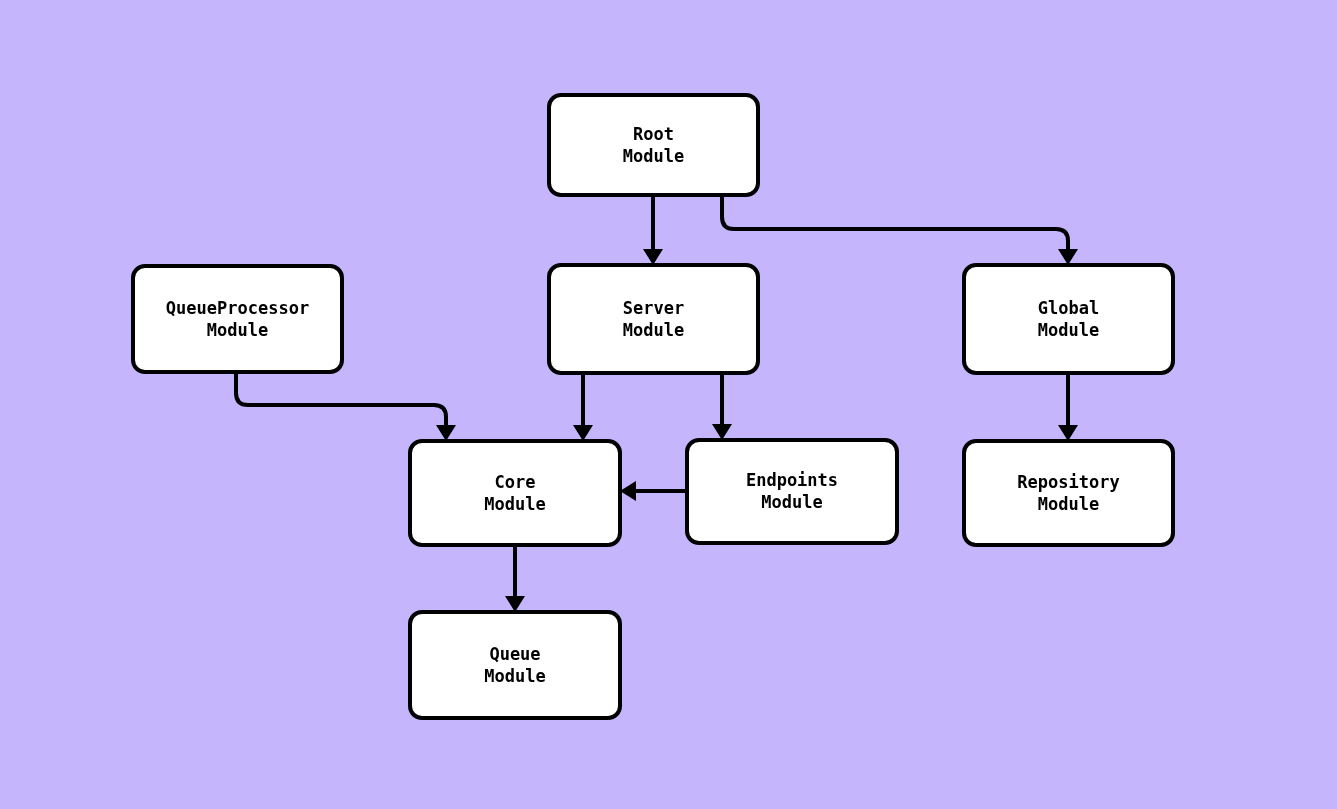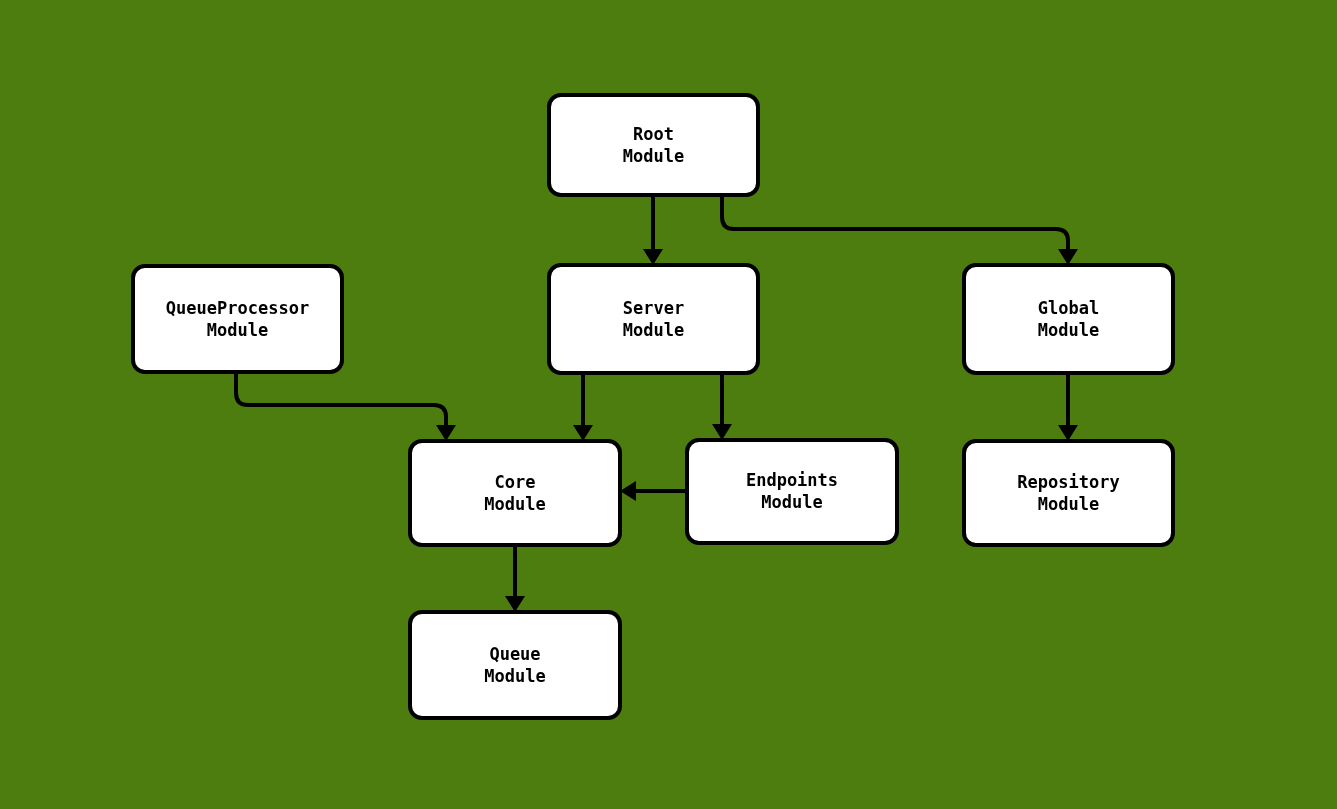--- a/index.html
+++ b/index.html
@@ -11,21 +11,21 @@
   body {
     width: 1337px;
     height: 809px;
     overflow: hidden;
     font-family: "DejaVu Sans Mono", "Liberation Mono", monospace;
   }
   #diagram-root {
     position: relative;
     width: 1337px;
     height: 809px;
-    background: #4d7c0f;
+    background: #c4b5fd;
   }
   #diagram-svg {
     display: block;
     width: 1337px;
     height: 809px;
   }
   .node-box {
     fill: #ffffff;
     stroke: #000000;
     stroke-width: 4;

